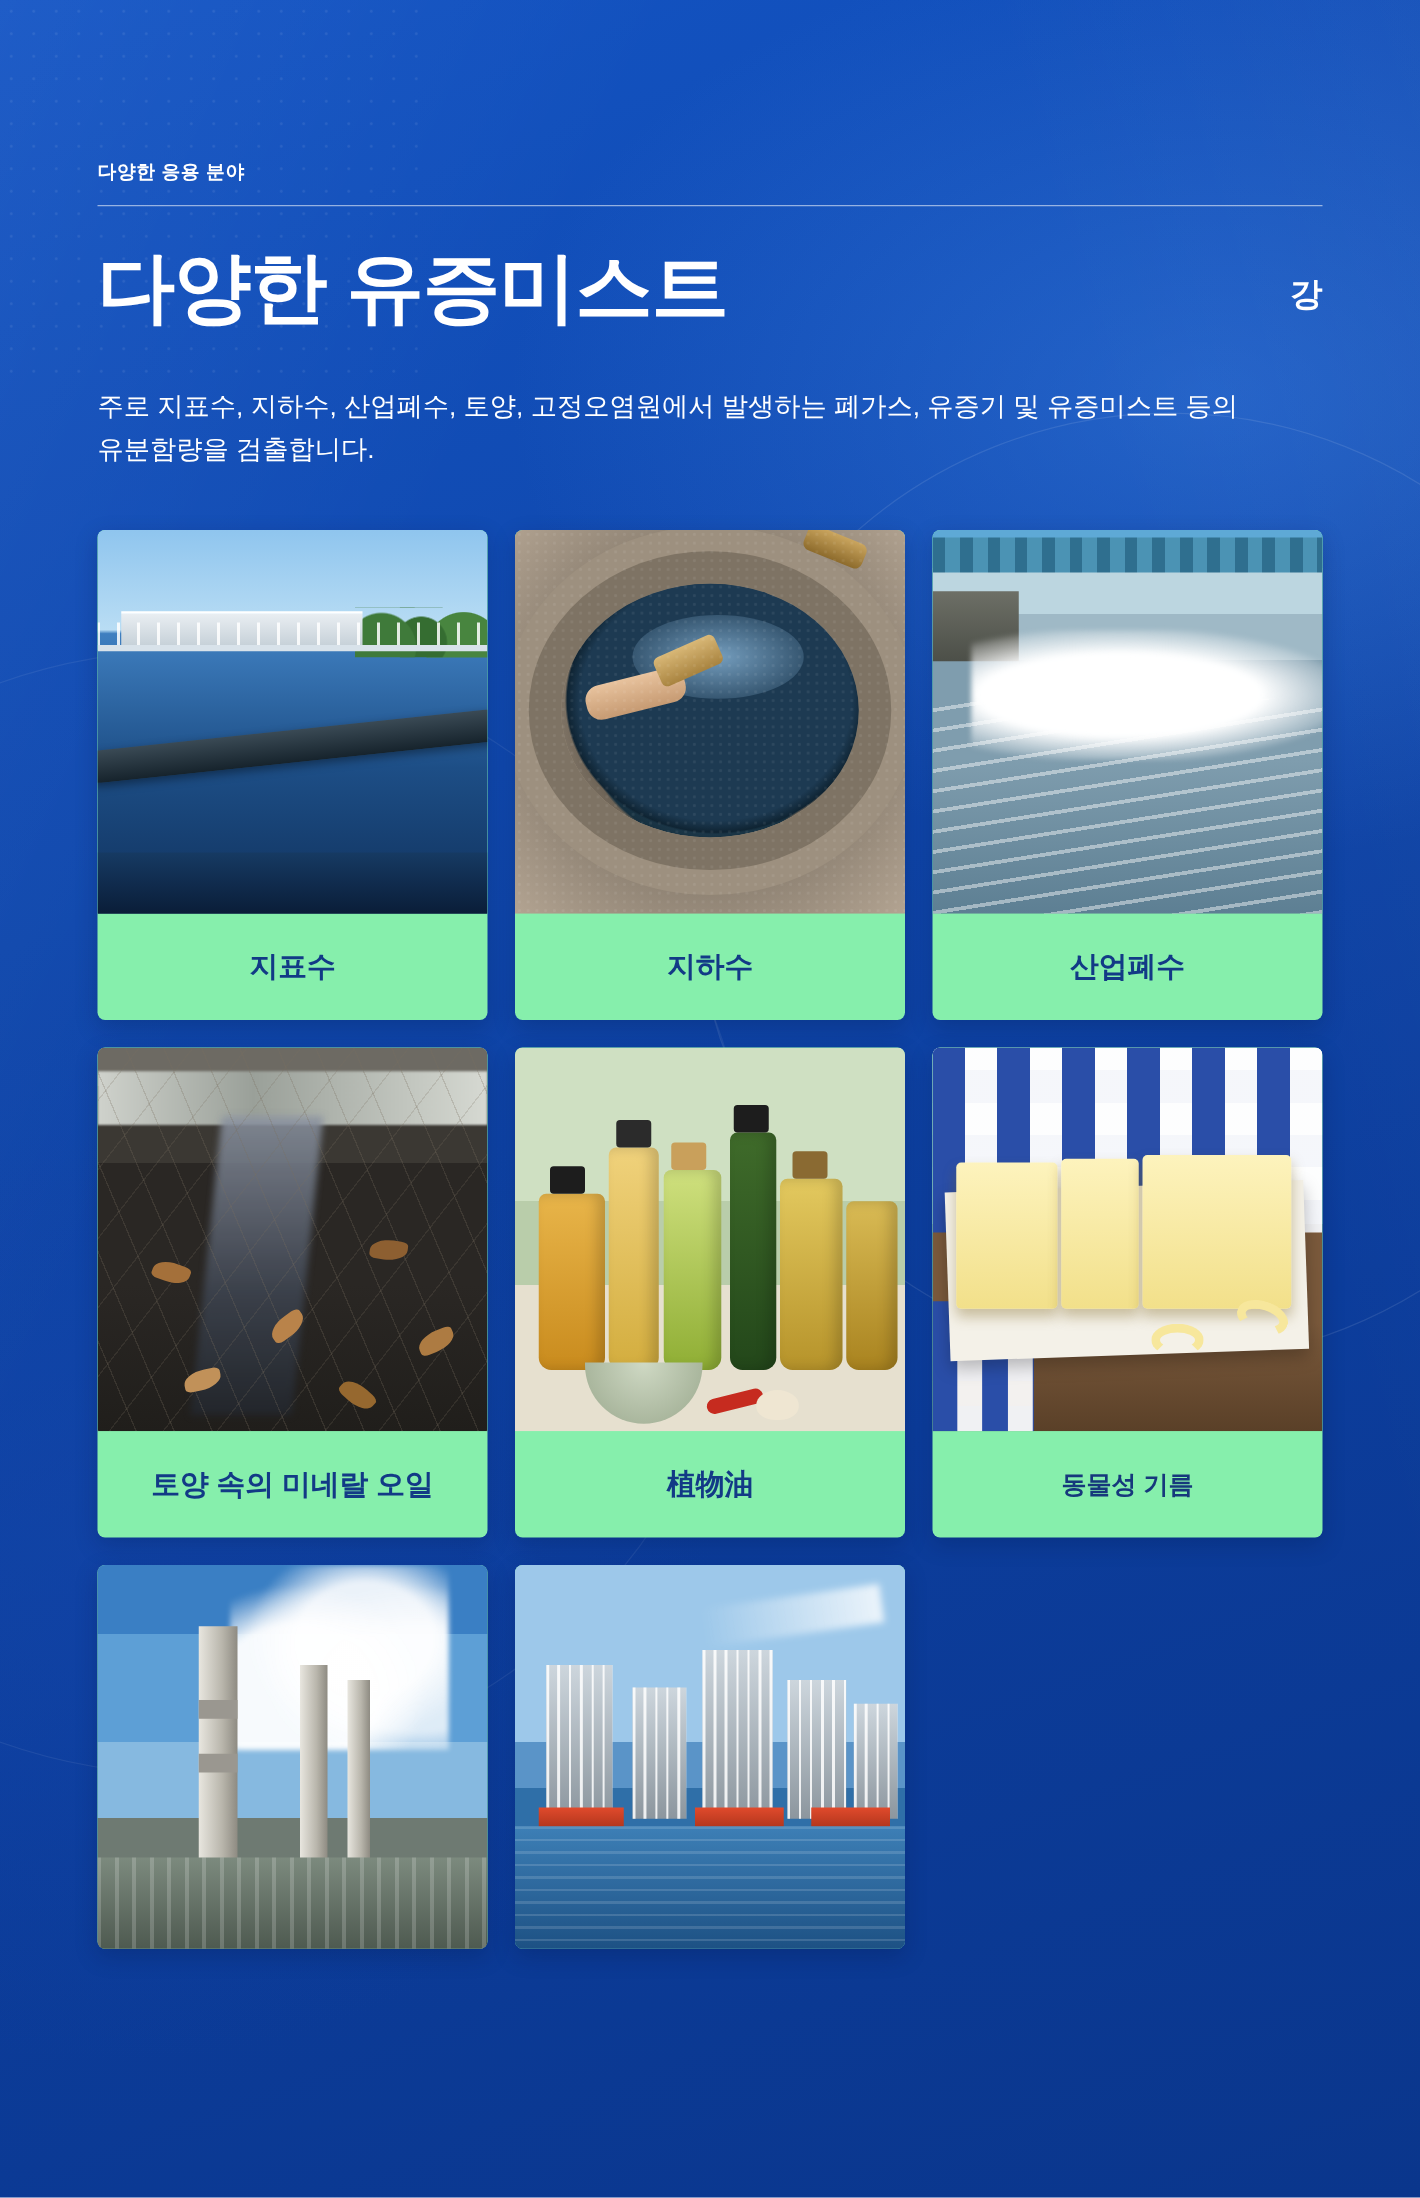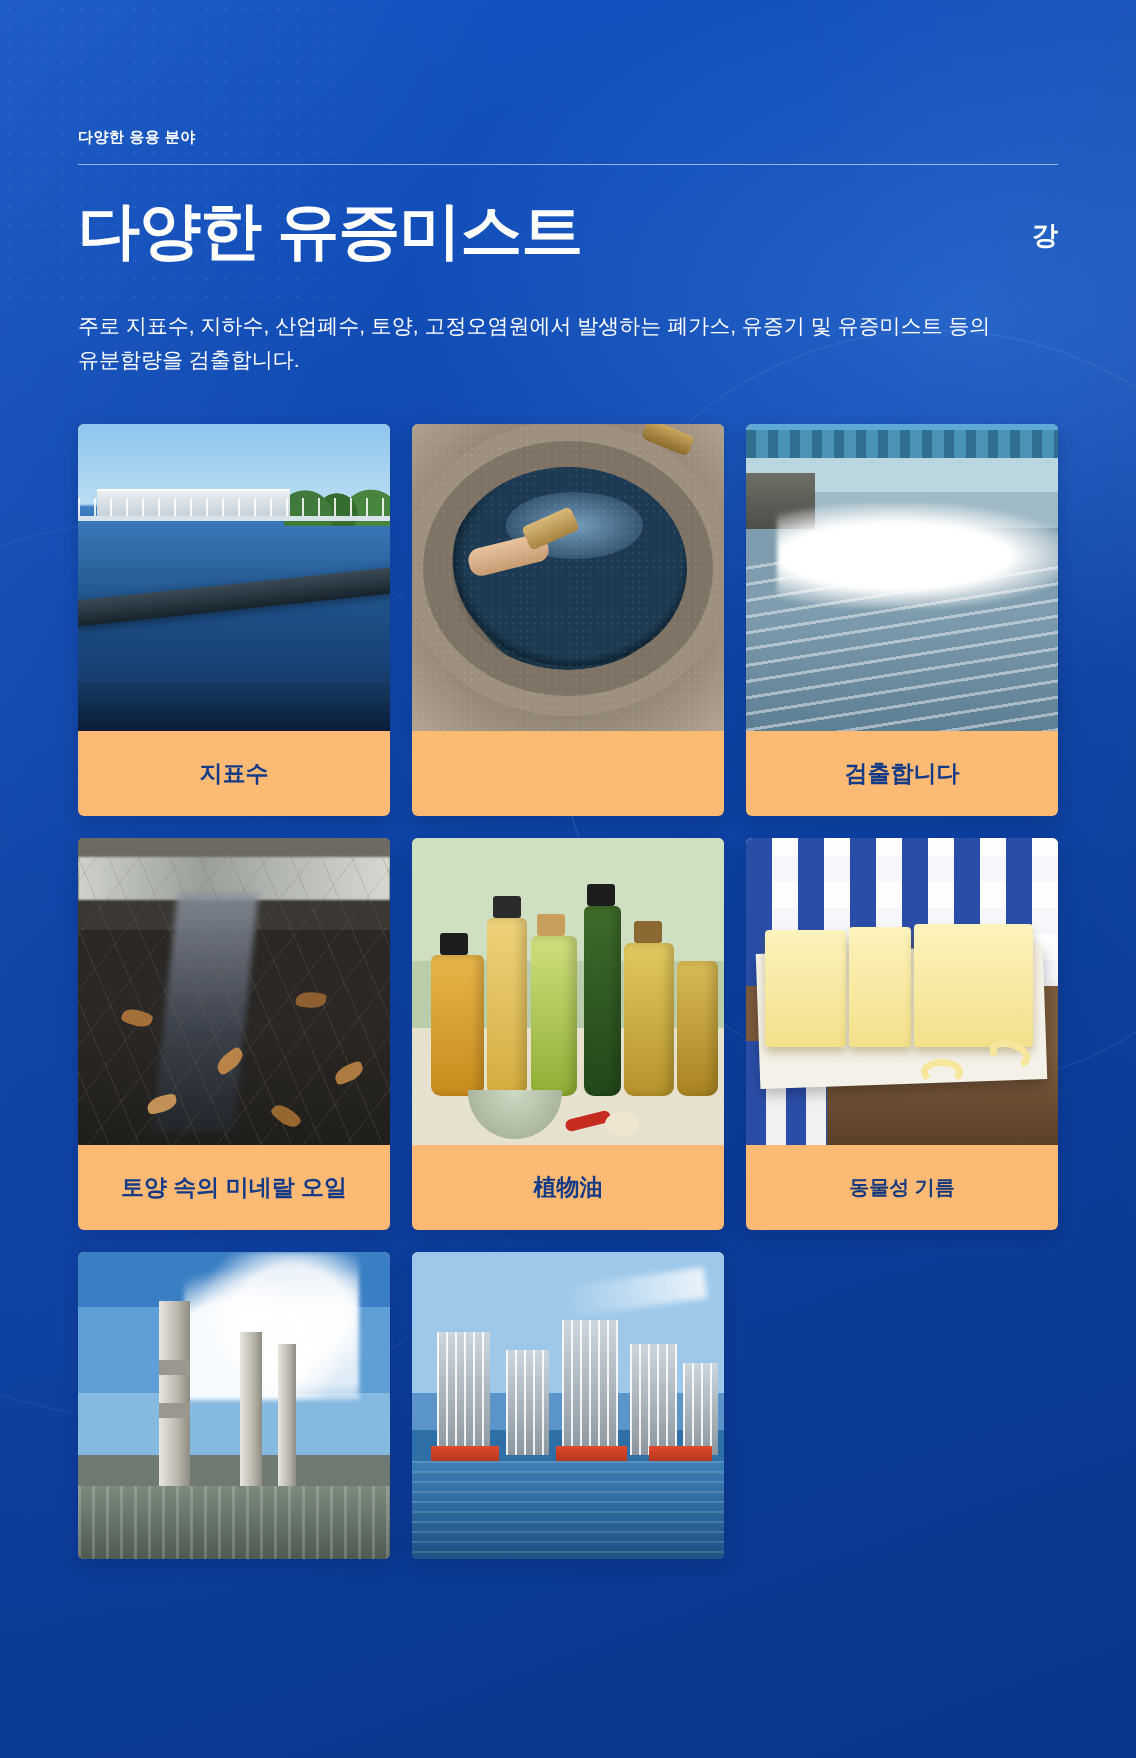--- a/index.html
+++ b/index.html
@@ -98,21 +98,21 @@
 
   
   .grid {
     margin-top: 47px;
     display: grid;
     grid-template-columns: repeat(3, 1fr);
     column-gap: 22px;
     row-gap: 22px;
   }
   .card {
-    background: #fdba74;
+    background: #86efac;
     border-radius: 6px;
     overflow: hidden;
     box-shadow: 0 6px 18px rgba(0,20,60,0.22);
     display: flex;
     flex-direction: column;
   }
   .card-photo {
     height: 307px;
     position: relative;
     overflow: hidden;
@@ -471,33 +471,34 @@
       <div class="card-photo">
         <div class="ph p-ground">
           <div class="ring"></div>
             <div class="gloss"></div>
           <div class="hand"></div>
             <div class="bailer"></div>
             <div class="tube"></div>
           <div class="grit"></div>
         </div>
       </div>
+      <div class="card-label">지하수</div>
     </div>
 
 
     <div class="card">
       <div class="card-photo">
         <div class="ph p-indus">
           <div class="pipes"></div>
             <div class="shore"></div>
           <div class="foam1"></div>
             <div class="waves"></div>
         </div>
       </div>
-      <div class="card-label">검출합니다</div>
+      <div class="card-label">산업폐수</div>
     </div>
 
     <div class="card">
       <div class="card-photo">
         <div class="ph p-soil">
           <div class="snow"></div>
             <div class="sheen"></div>
             <div class="cracks"></div>
           <div class="leaf l1"></div>
             <div class="leaf l2"></div>

